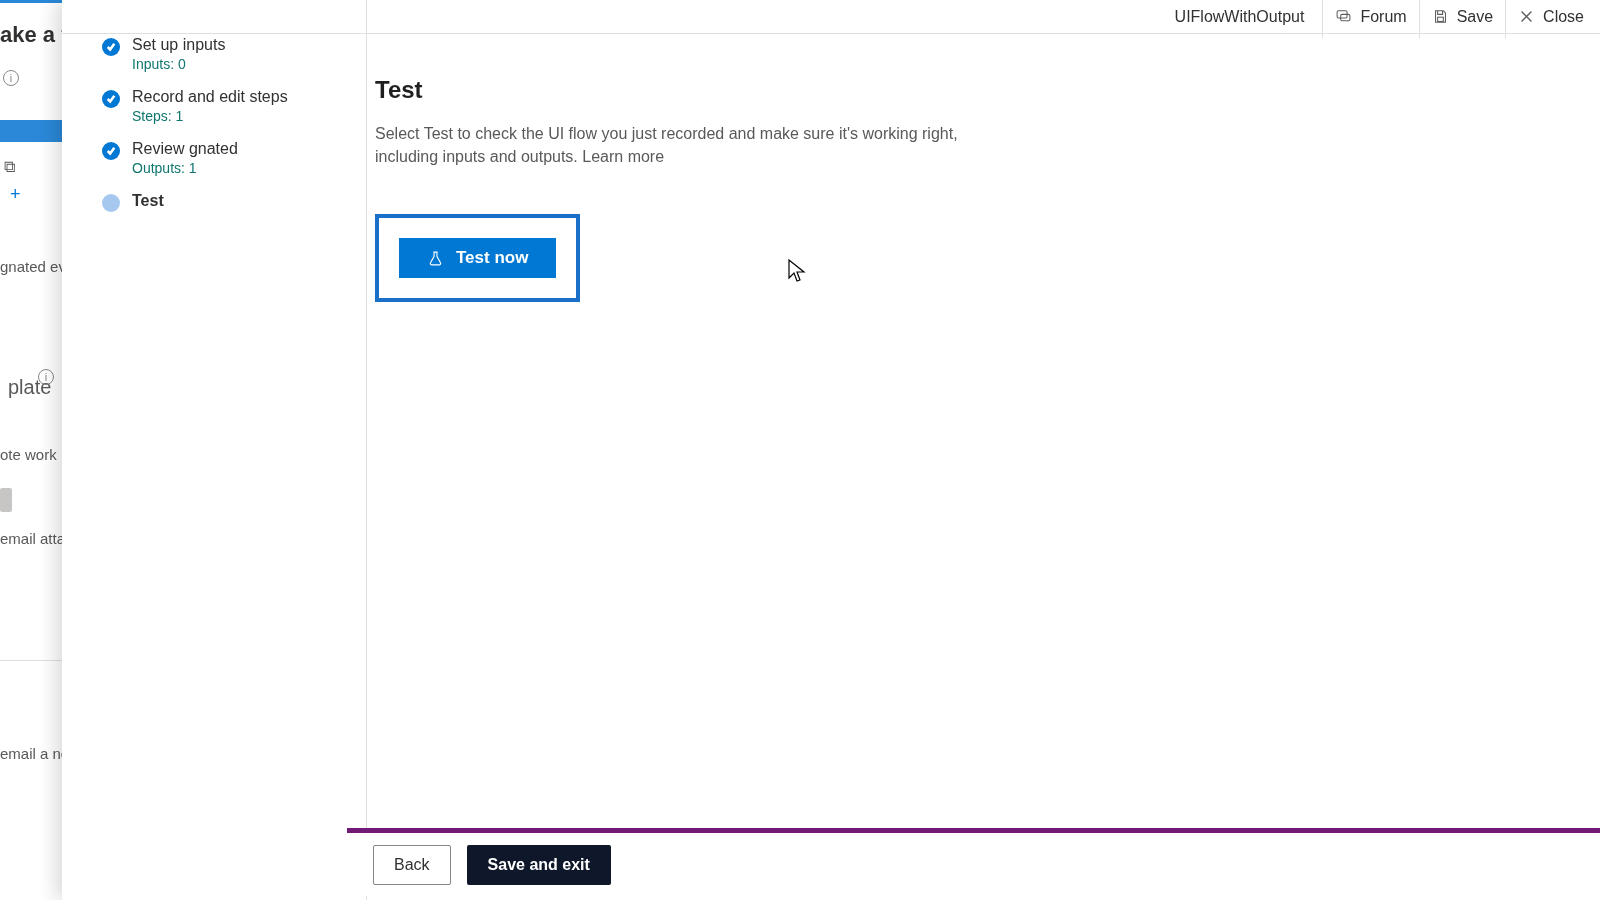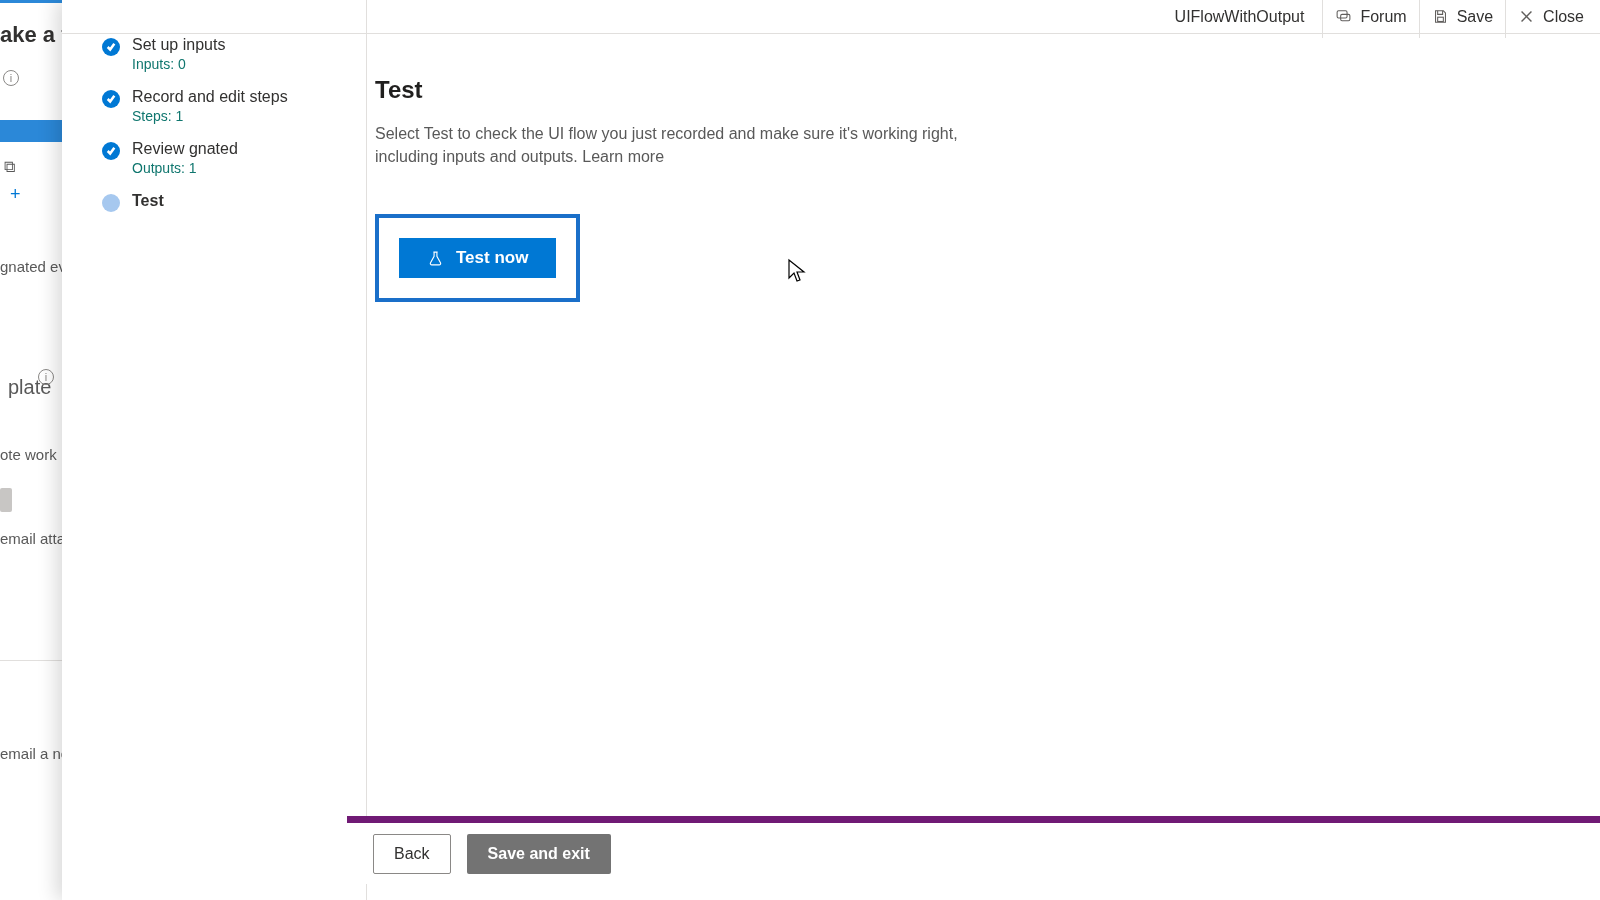--- a/index.html
+++ b/index.html
@@ -134,32 +134,32 @@
     position:absolute;
     left:440px; top:216px;
     width:20px; height:26px;
     pointer-events:none;
   }
   .cursor svg { width:100%; height:100%; }
 
   
   .footer {
     position:absolute;
-    left:285px; right:0; bottom:16px; height:68px;
-    border-top:7px solid #701a75;
+    left:285px; right:0; bottom:4px; height:68px;
+    border-top:5px solid #701a75;
     display:flex; align-items:center;
     padding-left:26px; gap:16px;
     background:#fff;
   }
   .btn {
     font-size:16px; padding:10px 20px; border-radius:2px;
     cursor:pointer; border:1px solid transparent;
   }
   .btn.secondary { background:#fff; color:#323130; border-color:#8a8886;}
-  .btn.primary   { background:#737373; color:#fff; font-weight:600;}
+  .btn.primary   { background:#0f172a; color:#fff; font-weight:600;}
 </style>
 </head>
 <body>
 
 <div class="bg-page">
   <div class="bg-topbar"></div>
   <div class="bg-header">ake a flo</div>
   <div class="bg-info-icon">i</div>
   <div class="bg-selected-strip"></div>
   <div class="bg-glyph tab">⧉</div>

